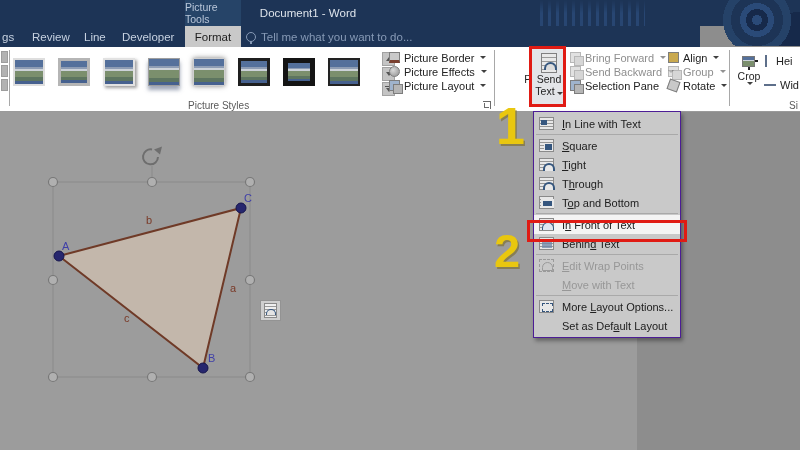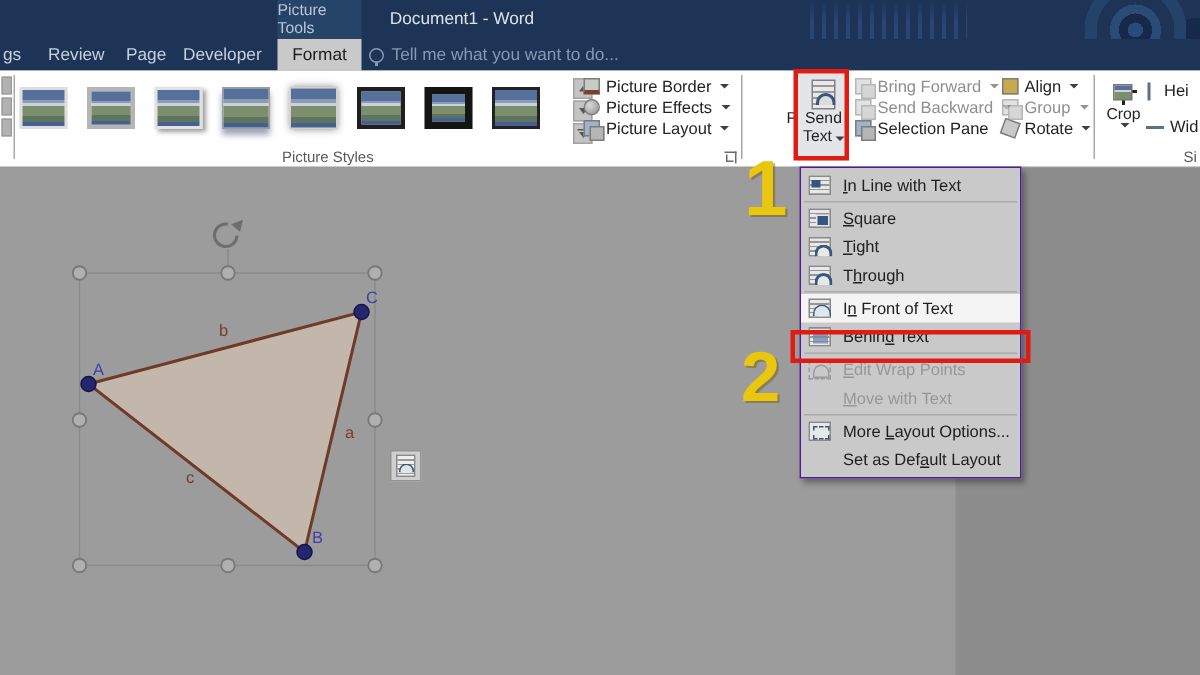--- a/index.html
+++ b/index.html
@@ -2,21 +2,21 @@
 <html><head>
 <meta charset="utf-8">
 <style>
   html,body{margin:0;padding:0;background:#8d8d8d;}
   *{box-sizing:border-box;}
   #app{position:relative;width:800px;height:450px;overflow:hidden;
        font-family:"Liberation Sans",sans-serif;-webkit-font-smoothing:antialiased;}
 
   
   .titlebar{position:absolute;left:0;top:0;width:800px;height:26px;background:#1d3456;}
-  .tabrow{position:absolute;left:0;top:26px;width:800px;height:21px;background:#1d3456;}
+  .tabrow{position:absolute;left:0;top:26px;width:700px;height:21px;background:#1d3456;}
   .deco-bars{position:absolute;left:540px;top:0;width:105px;height:45px;
      background:repeating-linear-gradient(90deg,#2a4a78 0 3px,transparent 3px 8px);
      -webkit-mask-image:linear-gradient(180deg,transparent 0,black 30%);opacity:.85;}
   .deco-circles{position:absolute;left:690px;top:0;width:110px;height:46px;
      background:
        radial-gradient(circle at 67px 20px, #2a4a78 0 5px, #16294a 5px 11px, #2a4a78 11px 17px, #1d3456 17px 26px, #254268 26px 34px, transparent 34px),
        radial-gradient(circle at 108px 34px, #16294a 0 22px, transparent 22px);}
   .ctx-header{position:absolute;left:185px;top:0;width:56px;height:26px;background:#264468;
      color:#b9c6d9;font-size:10.5px;display:flex;align-items:center;justify-content:center;}
   .app-title{position:absolute;left:238px;top:0;width:140px;height:26px;color:#dde3ea;
@@ -134,21 +134,21 @@
   <div class="titlebar">
     <div class="deco-bars"></div>
     <div class="deco-circles"></div>
     <div class="ctx-header">Picture Tools</div>
     <div class="app-title">Document1 - Word</div>
   </div>
 
   <div class="tabrow">
     <span class="tab" style="left:-4px">gs</span>
     <span class="tab" style="left:26px">Review</span>
-    <span class="tab" style="left:78px">Page</span>
+    <span class="tab" style="left:78px">Line</span>
     <span class="tab" style="left:116px">Developer</span>
     <span class="tab active" style="left:185px;width:56px">Format</span>
     <span class="tellme">
       <span class="bulb"></span>
       <span>Tell me what you want to do...</span>
     </span>
   </div>
 
   <div class="ribbon">
     <div class="minicol">
@@ -329,20 +329,24 @@
         <span><u>S</u>quare</span>
       </div>
       <div class="menu-item enabled">
         <span class="wicon ic-tight"></span>
         <span><u>T</u>ight</span>
       </div>
       <div class="menu-item enabled">
         <span class="wicon ic-through"></span>
         <span>T<u>h</u>rough</span>
       </div>
+      <div class="menu-item enabled">
+        <span class="wicon ic-topbottom"></span>
+        <span>T<u>o</u>p and Bottom</span>
+      </div>
       <div class="menu-sep"></div>
       <div class="menu-item highlighted">
         <span class="wicon ic-infront"></span>
         <span>I<u>n</u> Front of Text</span>
       </div>
       <div class="menu-item enabled">
         <span class="wicon ic-behind"></span>
         <span>Behin<u>d</u> Text</span>
       </div>
       <div class="menu-sep"></div>

